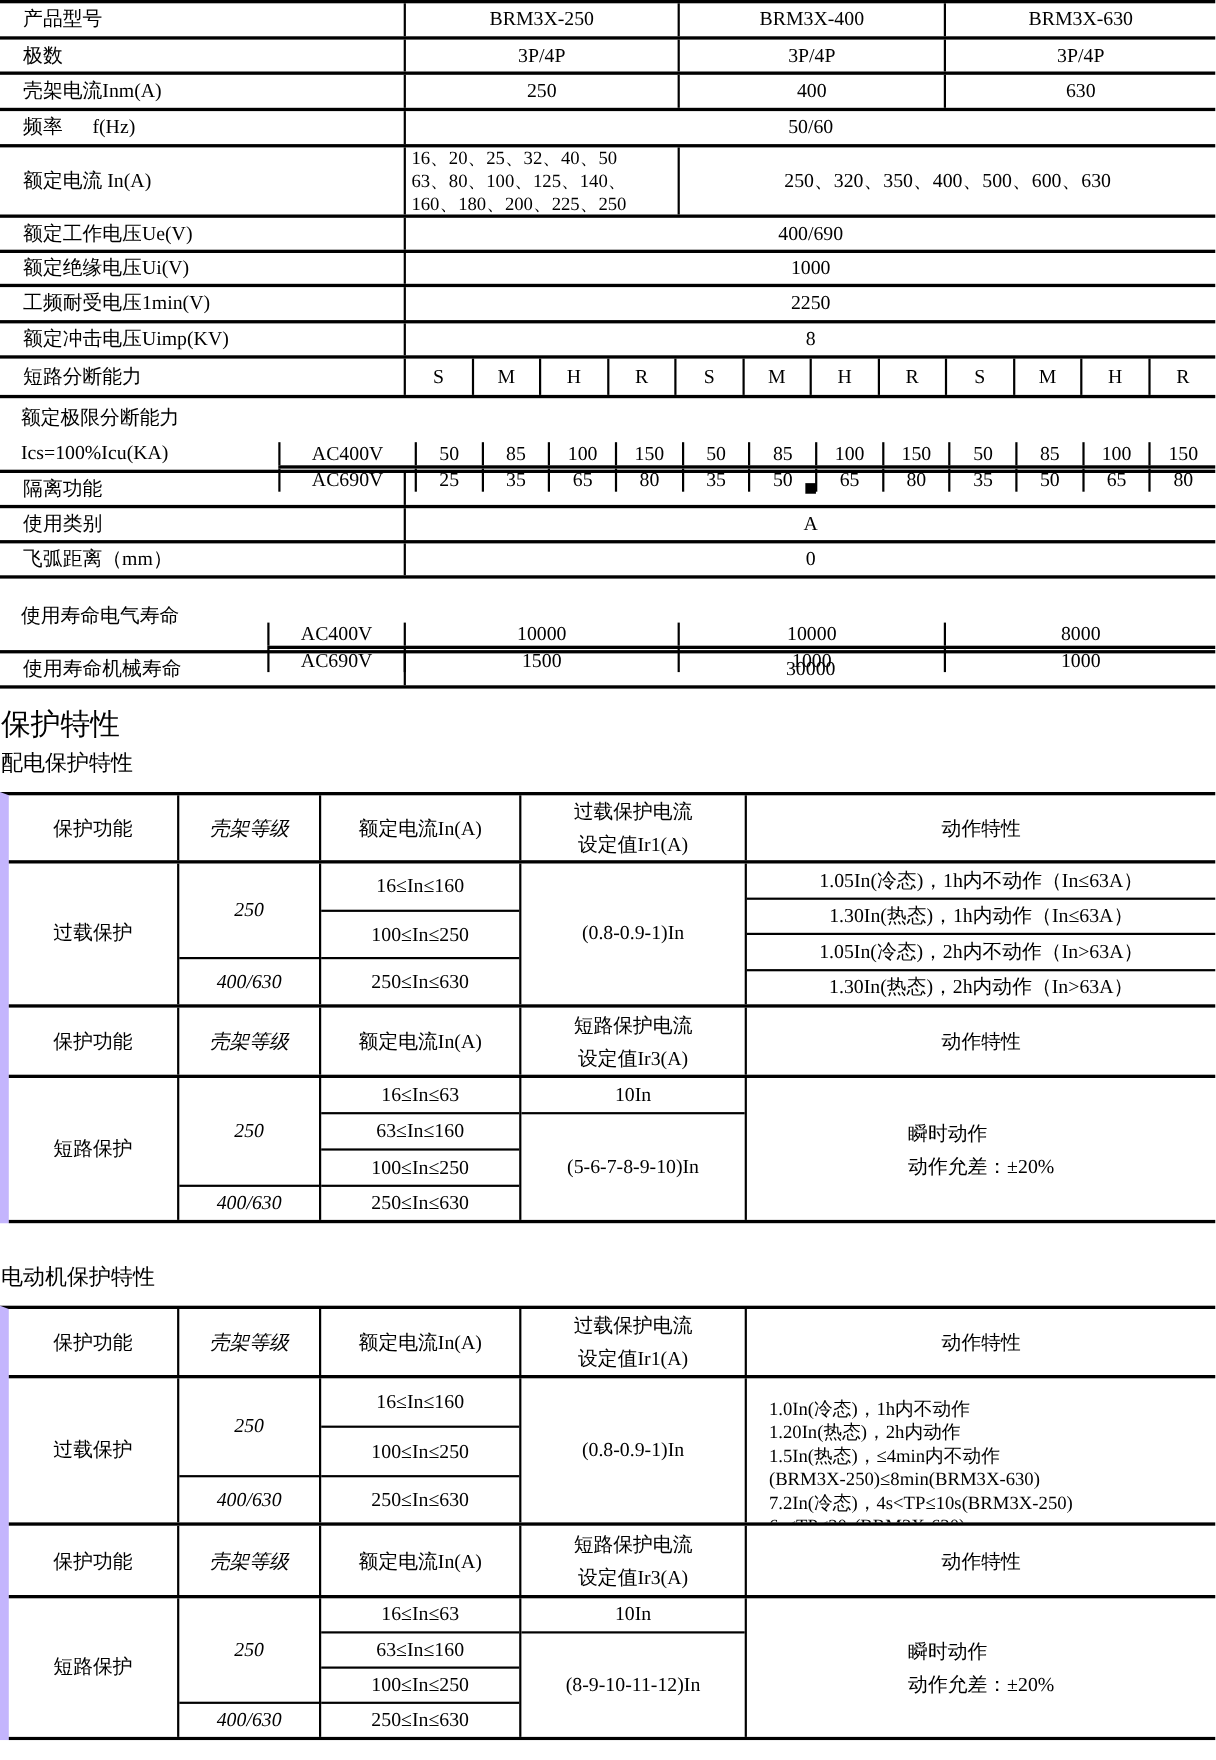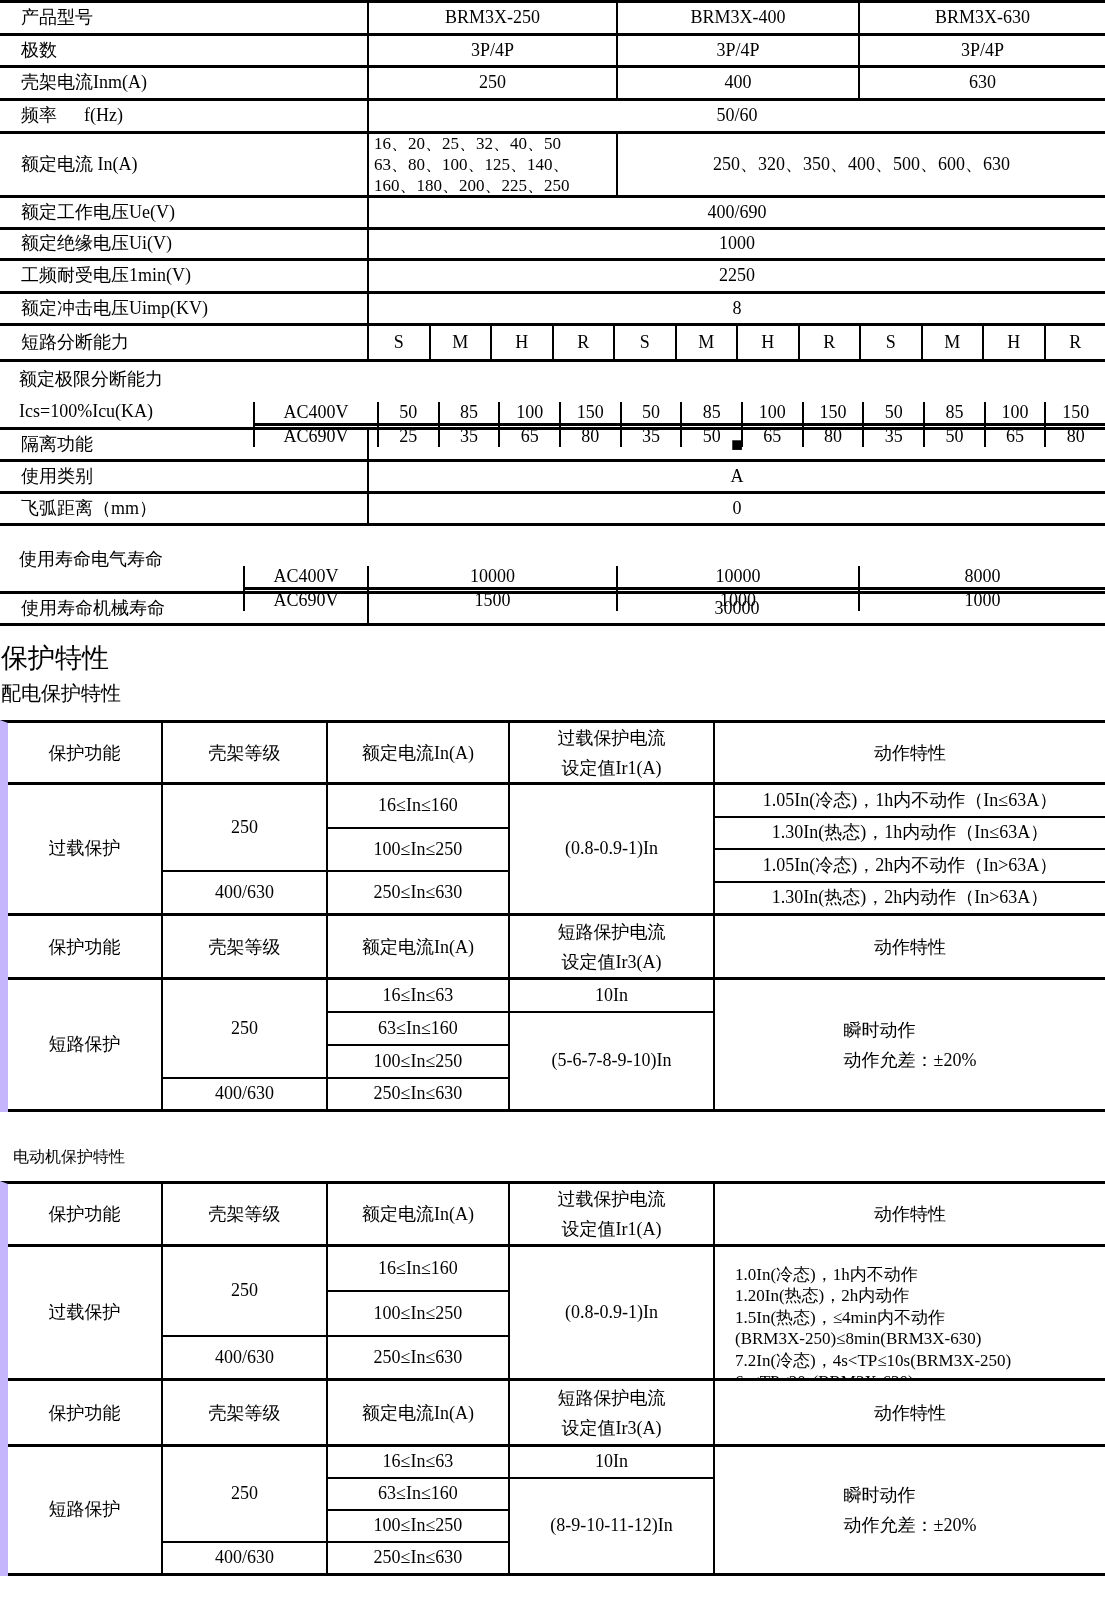--- a/index.html
+++ b/index.html
@@ -20,26 +20,26 @@
   .span3{flex:1;}
   .g{flex:1;}
   .grp{flex:1;display:flex;flex-direction:column;margin-top:40px;}
   .gr{flex:1;display:flex;align-items:stretch;}
   .gr1{border-bottom:3px solid #000;}
   .smalllist{justify-content:flex-start;text-align:left;padding-left:5px;font-size:17px;line-height:21px;}
 
   
   .h-main{font-size:27px;margin:14px 0 4px 1px;}
   .h-sub{font-size:20px;margin:2px 0 13px 1px;}
-  .h-sub2{font-size:16px;margin:35px 0 13px 13px;}
+  .h-sub2{font-size:20px;margin:35px 0 13px 1px;}
 
   
   .pt{border-top:3px solid #000;border-left:8px solid #c4b5fd;}
   .pr{display:flex;align-items:stretch;box-sizing:border-box;border-bottom:3px solid #000;}
-  .p0{width:153px;}.p1{width:165px;}.p2{width:182px;}.p3{width:205px;}.p4{flex:1;}
+  .p0{width:153px;}.p1{width:129px;font-style:italic;}.p2{width:182px;}.p3{width:205px;}.p4{flex:1;}
   .hd .cell{line-height:30px;}
   .colstack{display:flex;flex-direction:column;box-sizing:border-box;}
   .ccell{box-sizing:border-box;display:flex;align-items:center;justify-content:center;text-align:right;
          white-space:pre-wrap;line-height:1.18;overflow:hidden;width:100%;}
   .rb{border-bottom:2px solid #000;}
   .grow{flex:1;}
   .act-block{white-space:pre-wrap;text-align:left;line-height:30px;}
   .motor-act{justify-content:flex-start;}
   .motor-act .inner{white-space:pre-wrap;text-align:left;font-size:17px;line-height:21.5px;padding-left:20px;margin-top:31px;}
   .sq{font-size:20px;}

